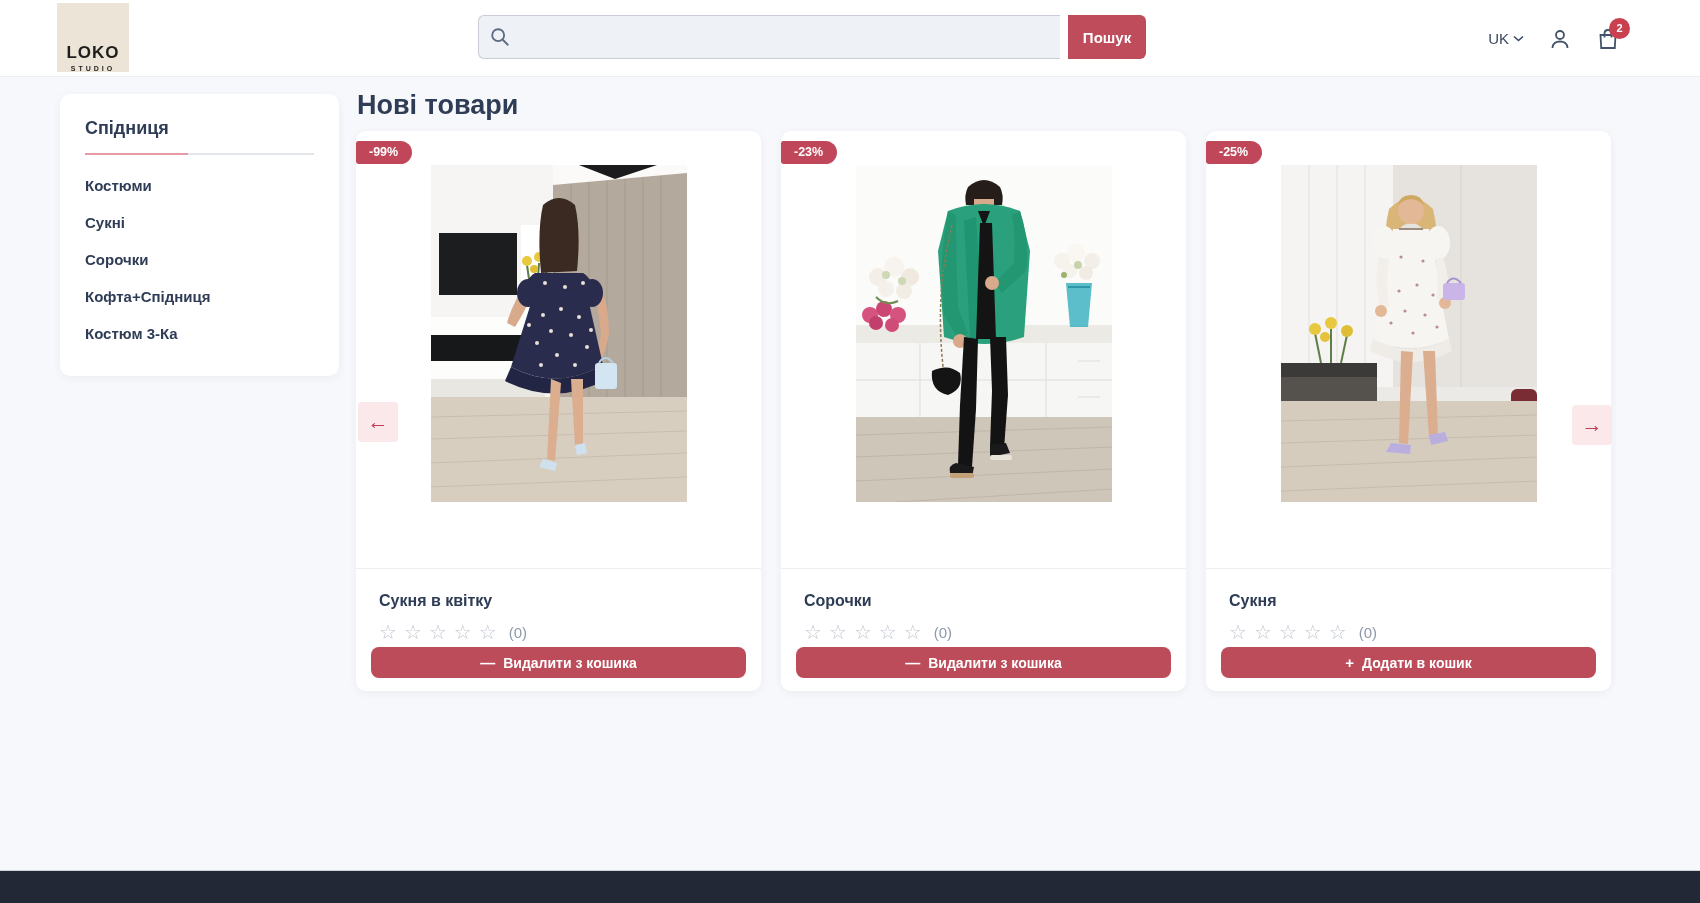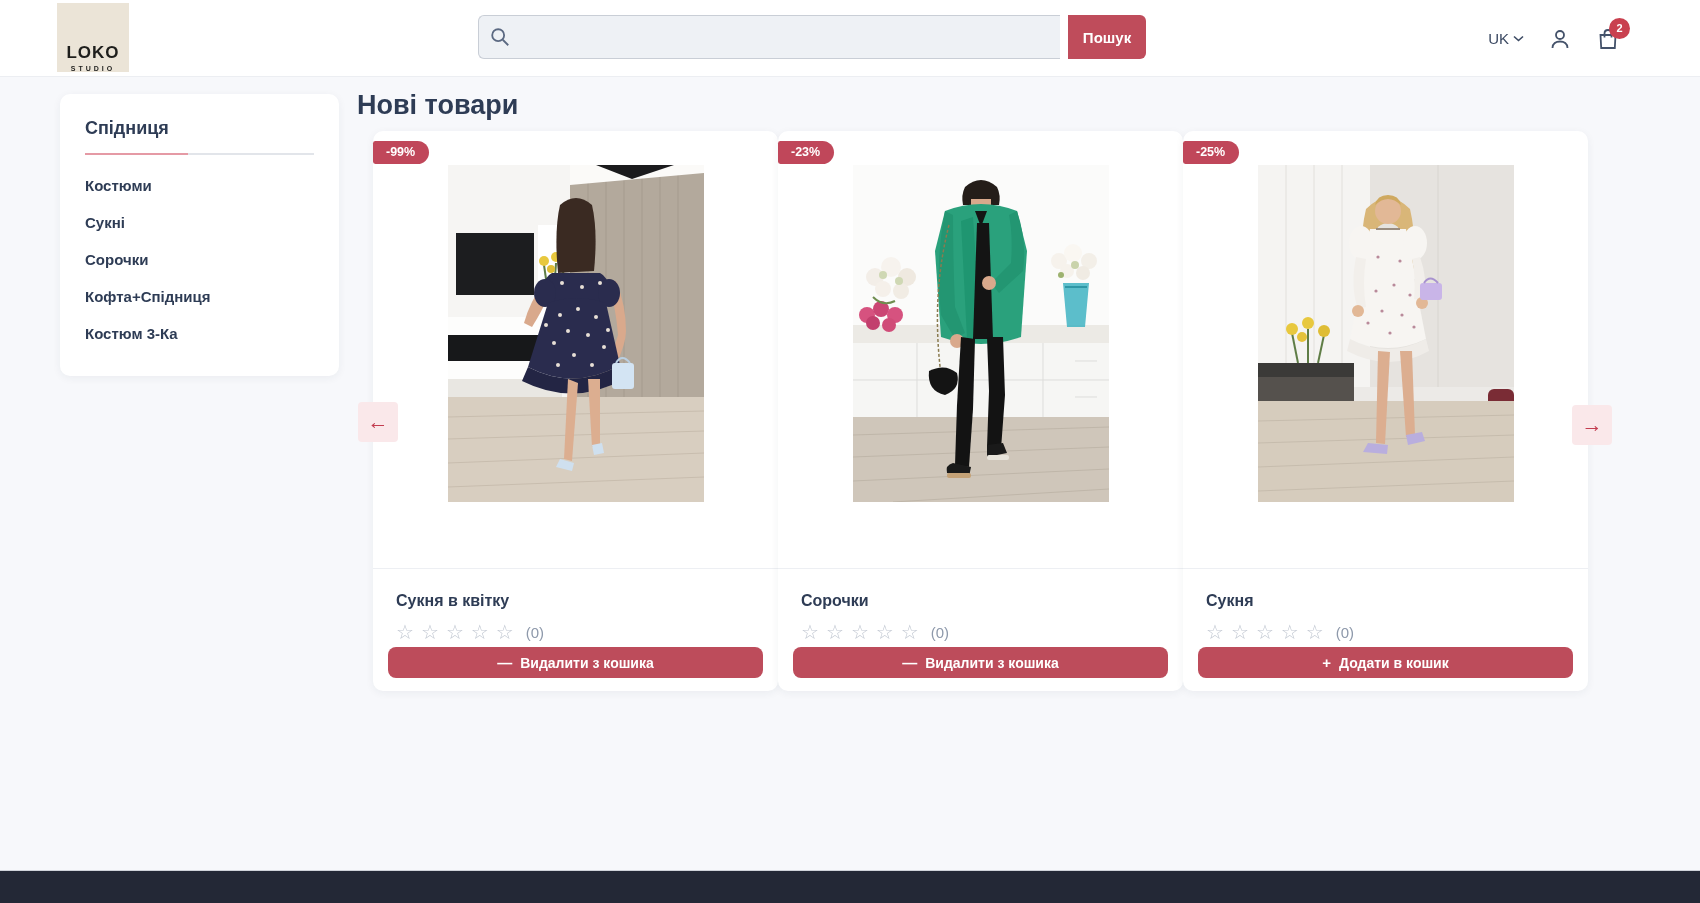--- a/index.html
+++ b/index.html
@@ -76,21 +76,21 @@
   .sidebar-item {
     font-size:15px; font-weight:bold; color:#2e3c55;
     padding:10px 0; cursor:pointer; line-height:17px;
   }
 
   .section-title {
     position:absolute; left:357px; top:13px;
     font-size:27px; font-weight:bold; color:#2e3c55;
   }
 
-  .cards { position:absolute; left:373px; top:54px; display:flex; }
+  .cards { position:absolute; left:356px; top:54px; display:flex; gap:20px; }
   .card {
     width:405px; height:560px; background:#ffffff; border-radius:10px;
     box-shadow:0 2px 8px rgba(40,50,70,.06); position:relative;
   }
   .badge {
     position:absolute; top:10px; left:0; z-index:2;
     background:#c0475a; color:#ffffff; font-size:12.5px; font-weight:bold;
     padding:4px 14px 5px 13px; border-radius:3px 14px 14px 3px;
   }
   .card-media { height:404px; border-bottom:1px solid #edeff3; }

